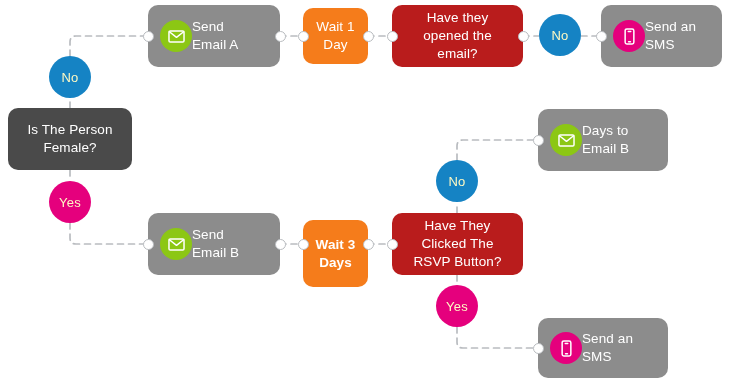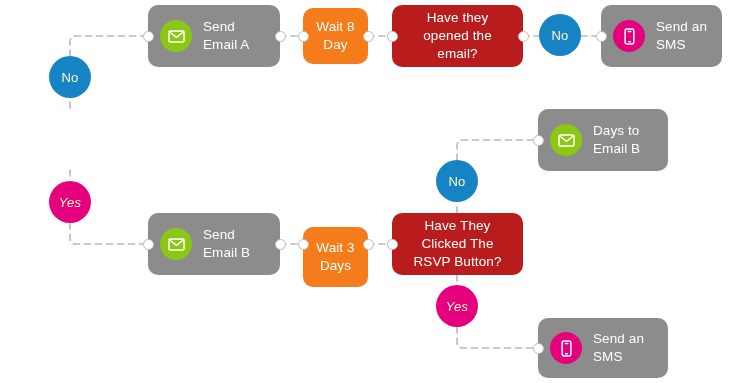--- a/index.html
+++ b/index.html
@@ -30,21 +30,20 @@
     box-sizing: border-box;
     border-radius: 10px;
     display: flex;
     align-items: center;
     color: #ffffff;
     z-index: 3;
   }
   .node.action {
     background: #8c8c8c;
     padding-left: 12px;
-    gap: 11px;
   }
   .node.wait {
     background: #f57c1b;
     justify-content: center;
     text-align: center;
   }
   .node.decision {
     background: #b91c1c;
     justify-content: center;
     text-align: center;
@@ -69,21 +68,21 @@
     border-radius: 50%;
     display: flex;
     align-items: center;
     justify-content: center;
     color: #fef9c3;
     font-size: 13px;
     letter-spacing: .2px;
     z-index: 4;
   }
   .badge.no { background: #1583c4; }
-  .badge.yes { background: #e5007d; font-style: italic; }
+  .badge.yes { background: #e5007d; }
   .icon-circle {
     width: 32px;
     height: 32px;
     border-radius: 50%;
     flex: 0 0 32px;
     display: flex;
     align-items: center;
     justify-content: center;
   }
   .icon-circle.email { background: #8cc714; }
@@ -130,34 +129,38 @@
       <path d="M457 213 L457 202"></path>
 
       <path d="M457 160 L457 146 Q457 140 463 140 L538 140"></path>
 
       <path d="M457 275 L457 285"></path>
 
       <path d="M457 327 L457 342 Q457 348 463 348 L538 348"></path>
     </g>
   </svg>
 
+  <div class="node decision-root" style="left:8px; top:108px; width:124px; height:62px;">
+    <span class="node-label">Is The Person
+Female?</span>
+  </div>
 
   <div class="node action" style="left:148px; top:5px; width:132px; height:62px;">
     <span class="icon-circle email">
       <svg width="19" height="19" viewBox="0 0 24 24" fill="none" stroke="#ffffff" stroke-width="1.9" stroke-linecap="round" stroke-linejoin="round">
         <rect x="2.5" y="5" width="19" height="14" rx="1.6"></rect>
         <path d="M3 6 L12 13 L21 6"></path>
       </svg>
     </span>
     <span class="node-label">Send
 Email A</span>
   </div>
 
   <div class="node wait" style="left:303px; top:8px; width:65px; height:56px;">
-    <span class="node-label">Wait 8
+    <span class="node-label">Wait 1
 Day</span>
   </div>
 
   <div class="node decision" style="left:392px; top:5px; width:131px; height:62px;">
     <span class="node-label">Have they
 opened the
 email?</span>
   </div>
 
   <div class="node action" style="left:601px; top:5px; width:121px; height:62px;">
@@ -176,21 +179,21 @@
     <span class="icon-circle email">
       <svg width="19" height="19" viewBox="0 0 24 24" fill="none" stroke="#ffffff" stroke-width="1.9" stroke-linecap="round" stroke-linejoin="round">
         <rect x="2.5" y="5" width="19" height="14" rx="1.6"></rect>
         <path d="M3 6 L12 13 L21 6"></path>
       </svg>
     </span>
     <span class="node-label">Send
 Email B</span>
   </div>
 
-  <div class="node wait" style="left:303px; top:227px; width:65px; height:60px;">
+  <div class="node wait" style="left:303px; top:220px; width:65px; height:67px;font-weight:bold;">
     <span class="node-label">Wait 3
 Days</span>
   </div>
 
   <div class="node decision" style="left:392px; top:213px; width:131px; height:62px;">
     <span class="node-label">Have They
 Clicked The
 RSVP Button?</span>
   </div>
 

